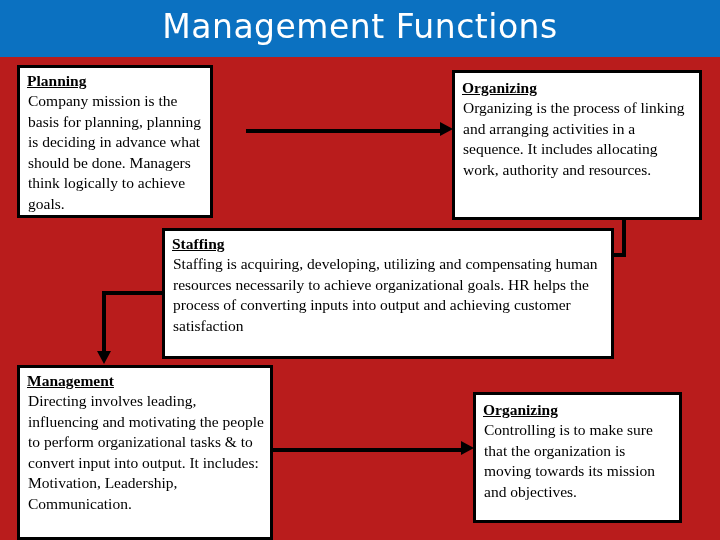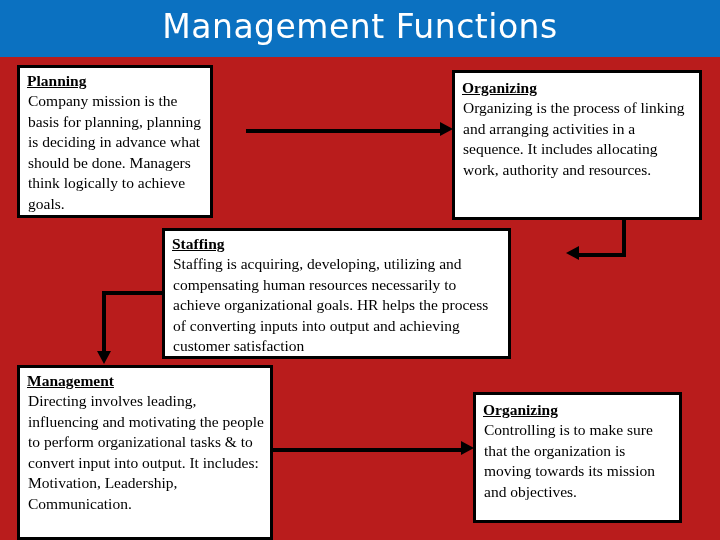--- a/index.html
+++ b/index.html
@@ -66,21 +66,21 @@
   .box-body {
     font-size: 15.5px;
     line-height: 20.5px;
     margin: 1px;
     text-align: left;
   }
 
   
   #box-planning    { left: 17px;  top: 65px;  width: 196px; height: 153px; }
   #box-organizing  { left: 452px; top: 70px;  width: 250px; height: 150px; }
-  #box-staffing    { left: 162px; top: 228px; width: 349px; height: 131px; }
+  #box-staffing    { left: 162px; top: 228px; width: 452px; height: 131px; }
   #box-directing   { left: 17px;  top: 365px; width: 256px; height: 175px; }
   #box-controlling { left: 473px; top: 392px; width: 209px; height: 131px; }
 
   #box-organizing .box-inner,
   #box-controlling .box-inner { padding-top: 5px; }
 
   
   .conn { position: absolute; background: #000000; z-index: 2; }
   .conn-h { height: 4px; }
   .conn-v { width: 4px; }

